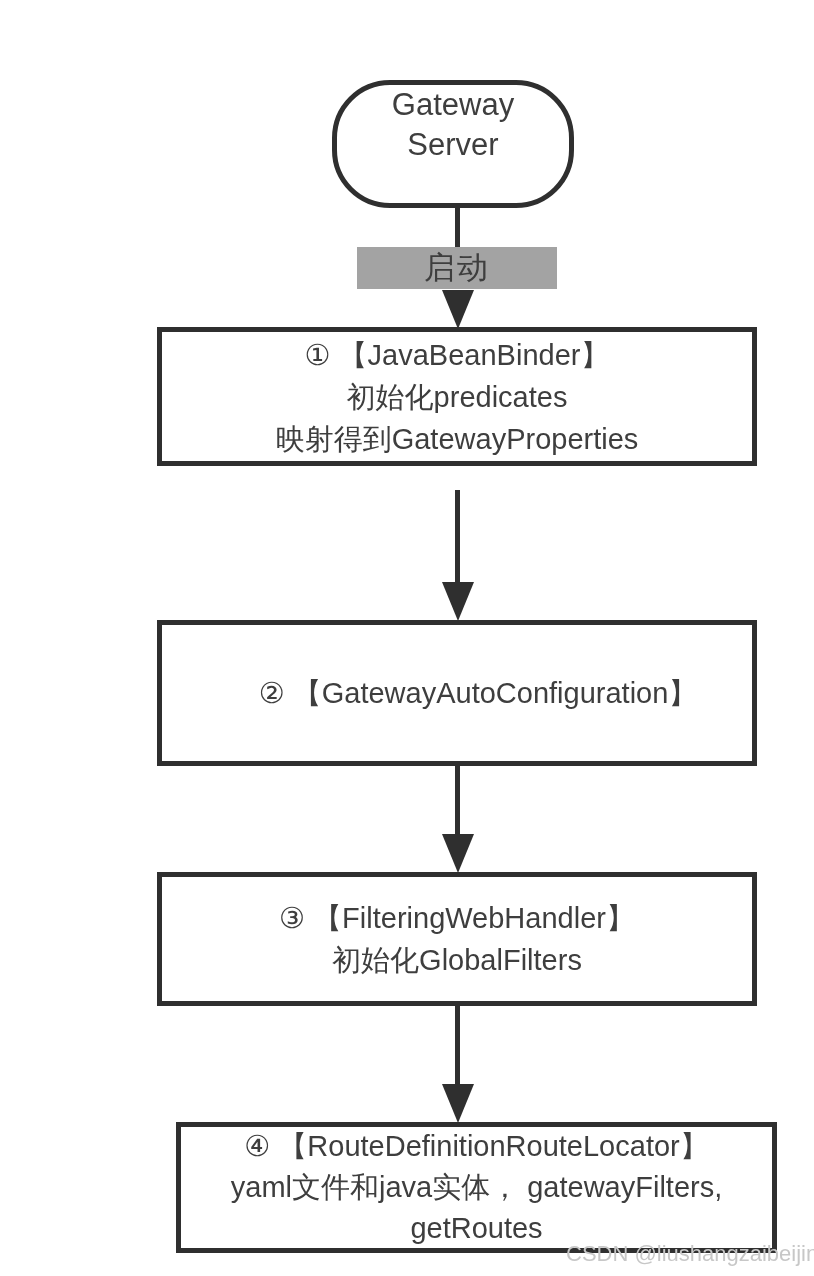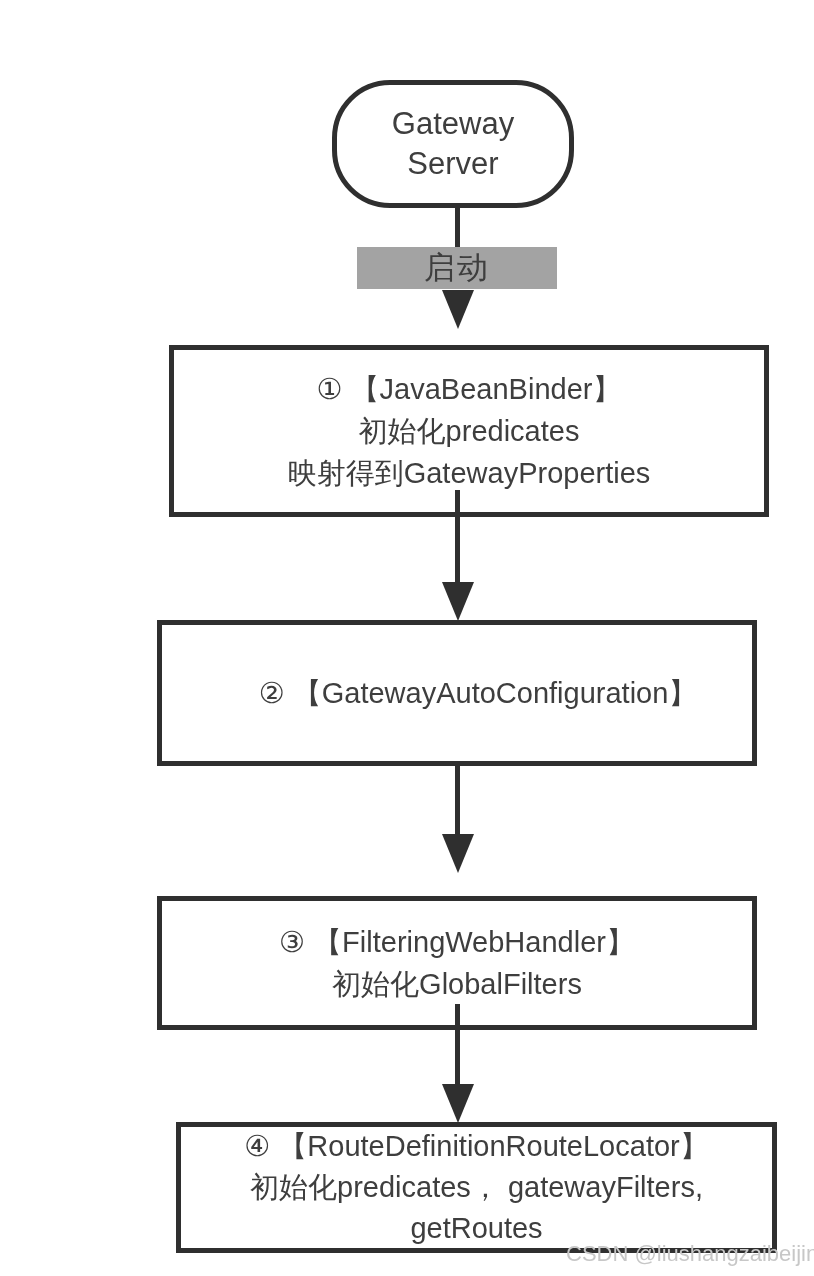--- a/index.html
+++ b/index.html
@@ -23,44 +23,44 @@
     top: 80px;
     width: 242px;
     height: 128px;
     box-sizing: border-box;
     border: 5px solid #2f2f2f;
     border-radius: 58px;
     background: #ffffff;
     display: flex;
     flex-direction: column;
     align-items: center;
-    justify-content: center;
+    justify-content: flex-start;
     font-size: 31px;
     line-height: 40px;
     text-align: center;
   }
   
   .process-box {
     position: absolute;
     left: 157px;
     width: 600px;
     box-sizing: border-box;
     border: 5px solid #2f2f2f;
     background: #ffffff;
     display: flex;
     flex-direction: column;
     align-items: center;
     justify-content: center;
     font-size: 29px;
     line-height: 42px;
     text-align: center;
   }
-  .box-1 { top: 345px; height: 172px; margin-left: 12px; }
+  .box-1 { top: 327px; height: 139px; }
   .box-2 { top: 620px; height: 146px; padding-left: 42px; }
-  .box-3 { top: 896px; height: 134px; }
+  .box-3 { top: 872px; height: 134px; }
   .box-4 { top: 1122px; left: 156px; width: 601px; height: 131px; line-height: 41px; margin-left: 20px; }
   
   .connector-line {
     position: absolute;
     left: 455px;
     width: 5px;
     background: #2f2f2f;
   }
   .line-1 { top: 205px; height: 45px; }
   .line-2 { top: 490px; height: 92px; }
@@ -137,19 +137,19 @@
   <div class="process-box box-3">
     <span>③ 【FilteringWebHandler】</span>
     <span>初始化GlobalFilters</span>
   </div>
 
   <div class="connector-line line-4"></div>
   <div class="arrowhead arrow-4"></div>
 
   <div class="process-box box-4">
     <span>④ 【RouteDefinitionRouteLocator】</span>
-    <span>初始化predicates， gatewayFilters,</span>
+    <span>yaml文件和java实体， gatewayFilters,</span>
     <span>getRoutes</span>
   </div>
 
   <div class="watermark">CSDN @liushangzaibeijing</div>
 
 </div>
 
 </body></html>

